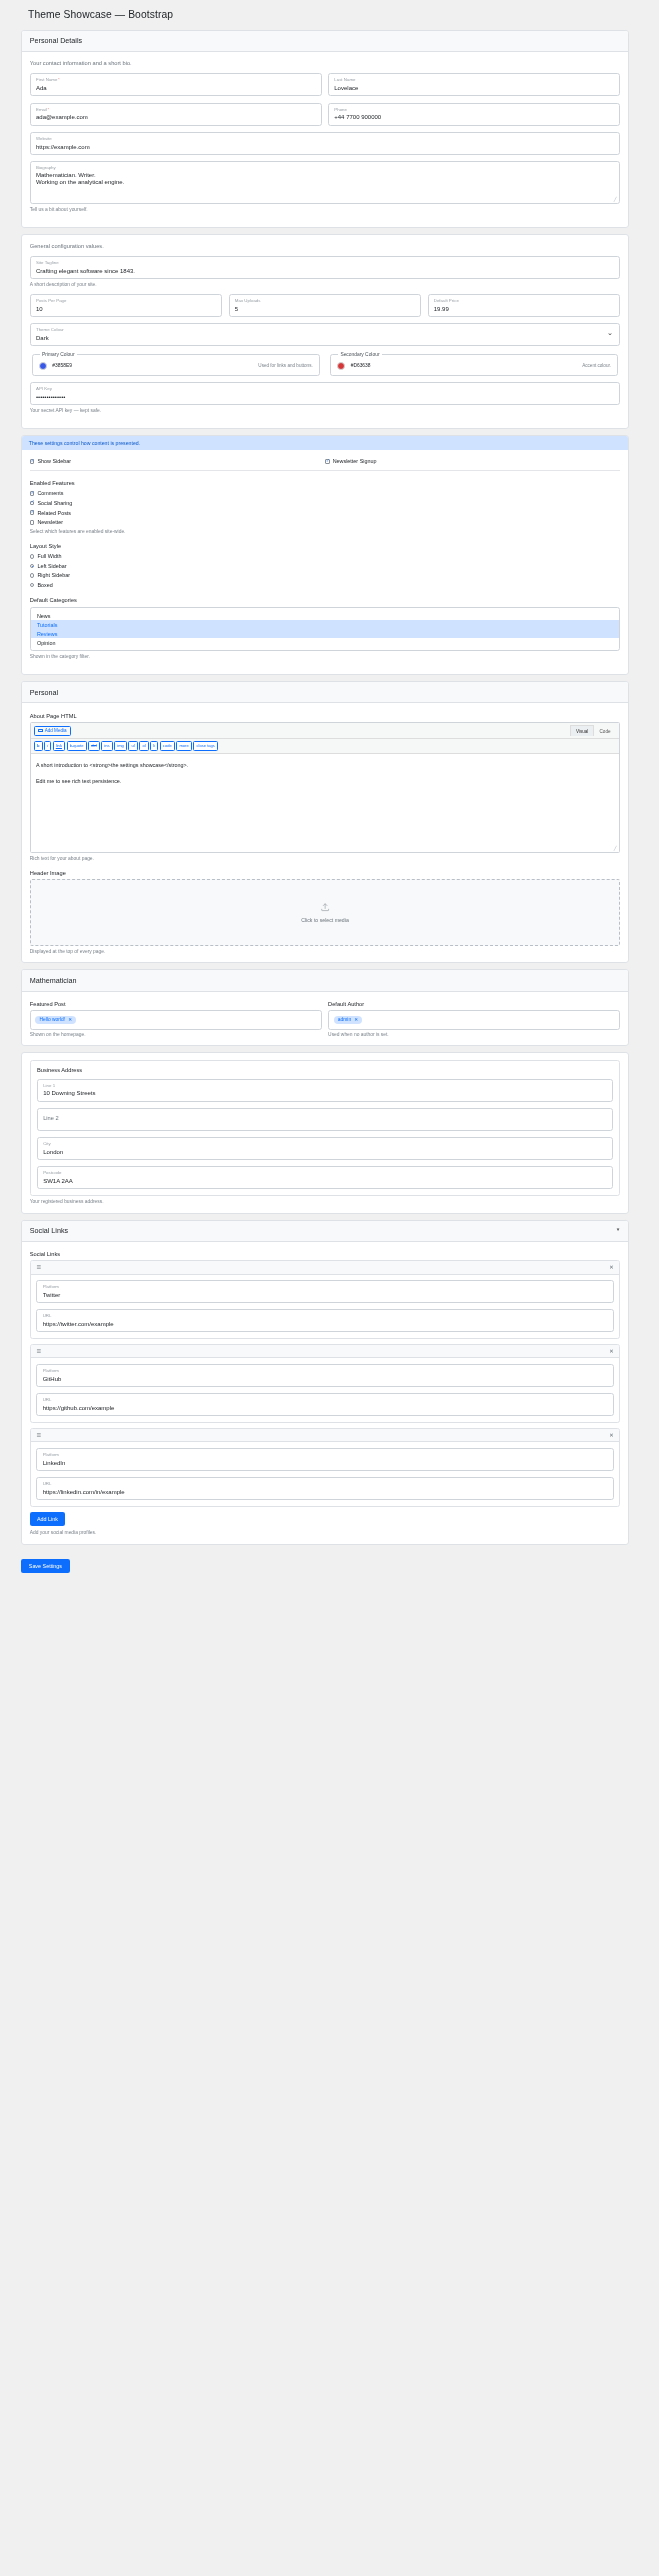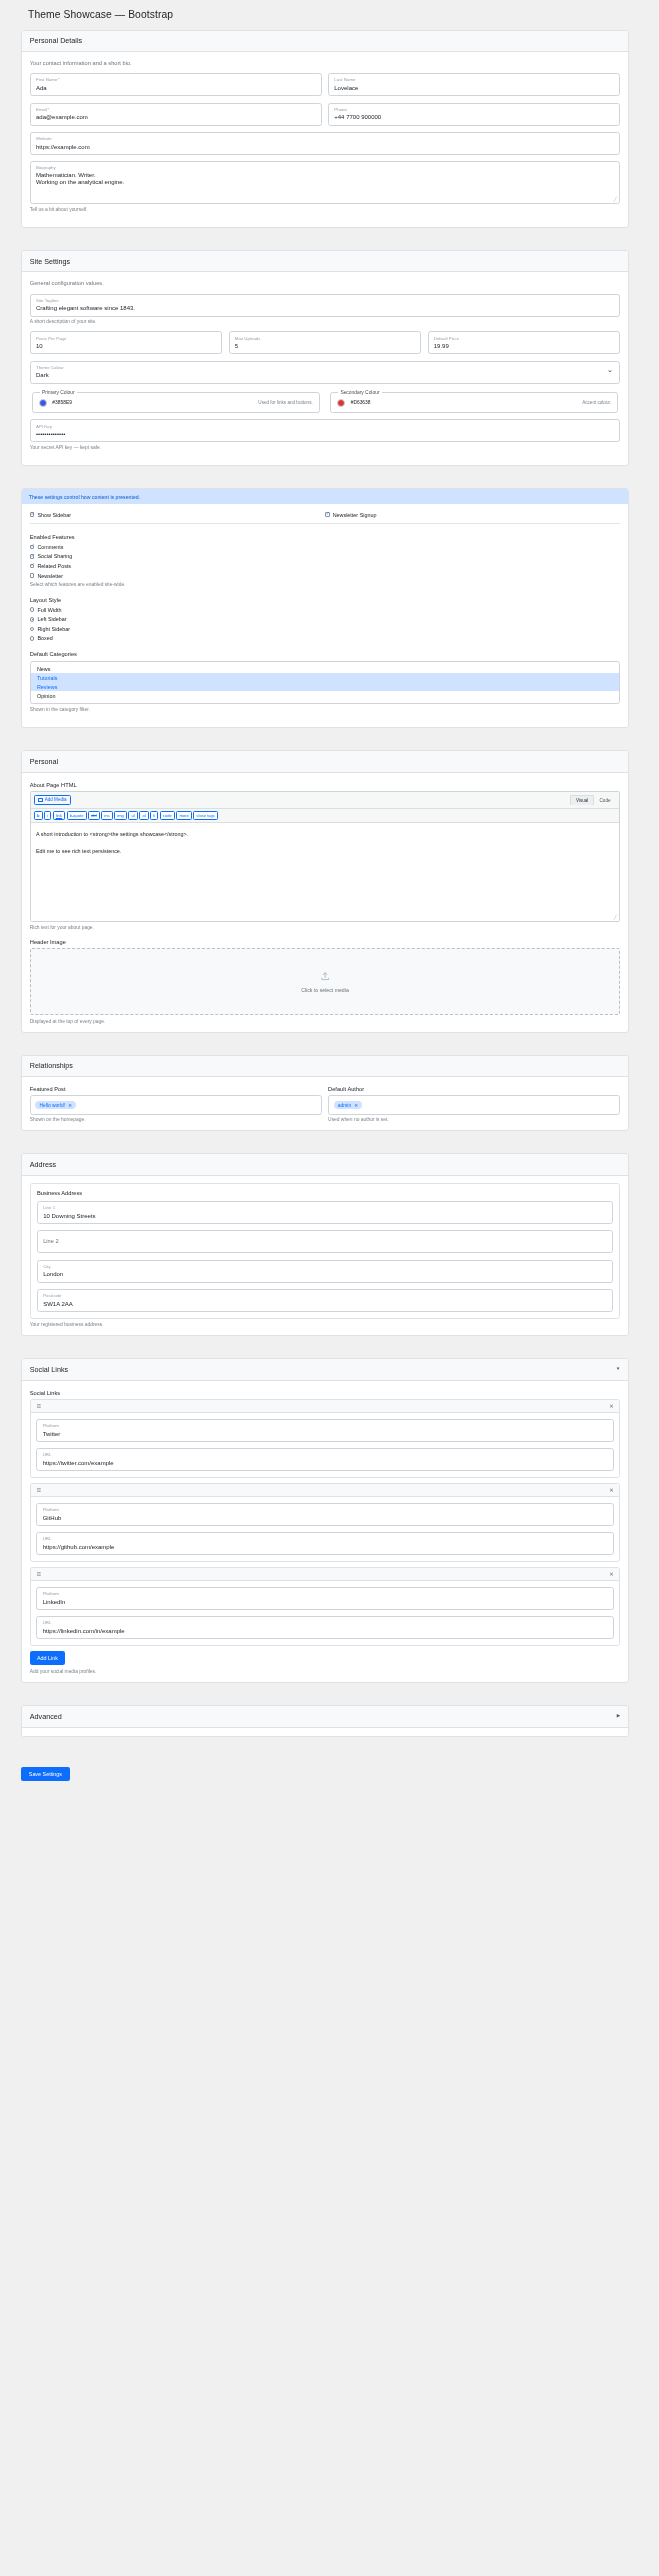--- a/index.html
+++ b/index.html
@@ -16,21 +16,21 @@
     font-size:10.3px; font-weight:400; color:#212529;
     padding:9.3px 0 9.3px 28px; letter-spacing:0.1px;
   }
   .wrap { padding:0 20.6px; }
 
   
   .card {
     background:#fff;
     border:0.5px solid #dee2e6;
     border-radius:3.1px;
-    margin-bottom:22px;
+    margin-bottom:6px;
     overflow:hidden;
   }
   .card-head {
     background:#f8f9fa;
     border-bottom:0.5px solid #dee2e6;
     padding:5.7px 8.2px;
     font-size:7.2px;
     font-weight:400;
     color:#212529;
     display:flex; align-items:center; justify-content:space-between;
@@ -280,23 +280,20 @@
           <span class="flabel">Biography</span>
           <span class="fval">Mathematician. Writer.
 Working on the analytical engine.</span>
           <span class="resize-grip">╱</span>
         </div>
         <div class="help">Tell us a bit about yourself.</div>
       </div>
     </div>
 
     <div class="card">
-      <div class="card-head">
-        <span>Site Settings</span>
-      </div>
       <div class="card-body">
         <div class="section-desc">General configuration values.</div>
 
         <div class="field">
           <span class="flabel">Site Tagline</span>
           <span class="fval">Crafting elegant software since 1843.</span>
         </div>
         <div class="help">A short description of your site.</div>
 
         <div class="row3">
@@ -464,21 +461,21 @@
             <path d="M12 16V4M12 4l-5 5M12 4l5 5M4 16v3a1 1 0 0 0 1 1h14a1 1 0 0 0 1-1v-3"></path>
           </svg>
           <span class="dz-text">Click to select media</span>
         </div>
         <div class="help" style="margin:3.1px 0 0 0">Displayed at the top of every page.</div>
       </div>
     </div>
 
     <div class="card">
       <div class="card-head">
-        <span>Relationships</span>
+        <span>Mathematician</span>
       </div>
       <div class="card-body">
         <div class="row2">
           <div>
             <div class="ed-label">Featured Post</div>
             <div class="tokenbox">
               <span class="token">
                 <span>Hello world!</span>
                 <span class="x">✕</span>
               </span>
@@ -493,23 +490,20 @@
                 <span class="x">✕</span>
               </span>
             </div>
             <div class="help" style="margin:0">Used when no author is set.</div>
           </div>
         </div>
       </div>
     </div>
 
     <div class="card">
-      <div class="card-head">
-        <span>Address</span>
-      </div>
       <div class="card-body">
         <div class="subcard">
           <div class="sub-title">Business Address</div>
           <div class="field">
             <span class="flabel">Line 1</span>
             <span class="fval">10 Downing Streets</span>
           </div>
           <div class="field empty">
             <span class="flabel">Line 2</span>
           </div>
@@ -583,25 +577,18 @@
               <span class="fval">https://linkedin.com/in/example</span>
             </div>
           </div>
         </div>
 
         <button class="btn">Add Link</button>
         <div class="help" style="margin:4.1px 0 0 0">Add your social media profiles.</div>
       </div>
     </div>
 
-    <div class="card">
-      <div class="card-head">
-        <span>Advanced</span>
-        <span class="caret">▶</span>
-      </div>
-      <div class="adv-empty"></div>
-    </div>
 
   </div>
 
   <button class="btn btn-save">Save Settings</button>
 </div>
 
 
 </body></html>

